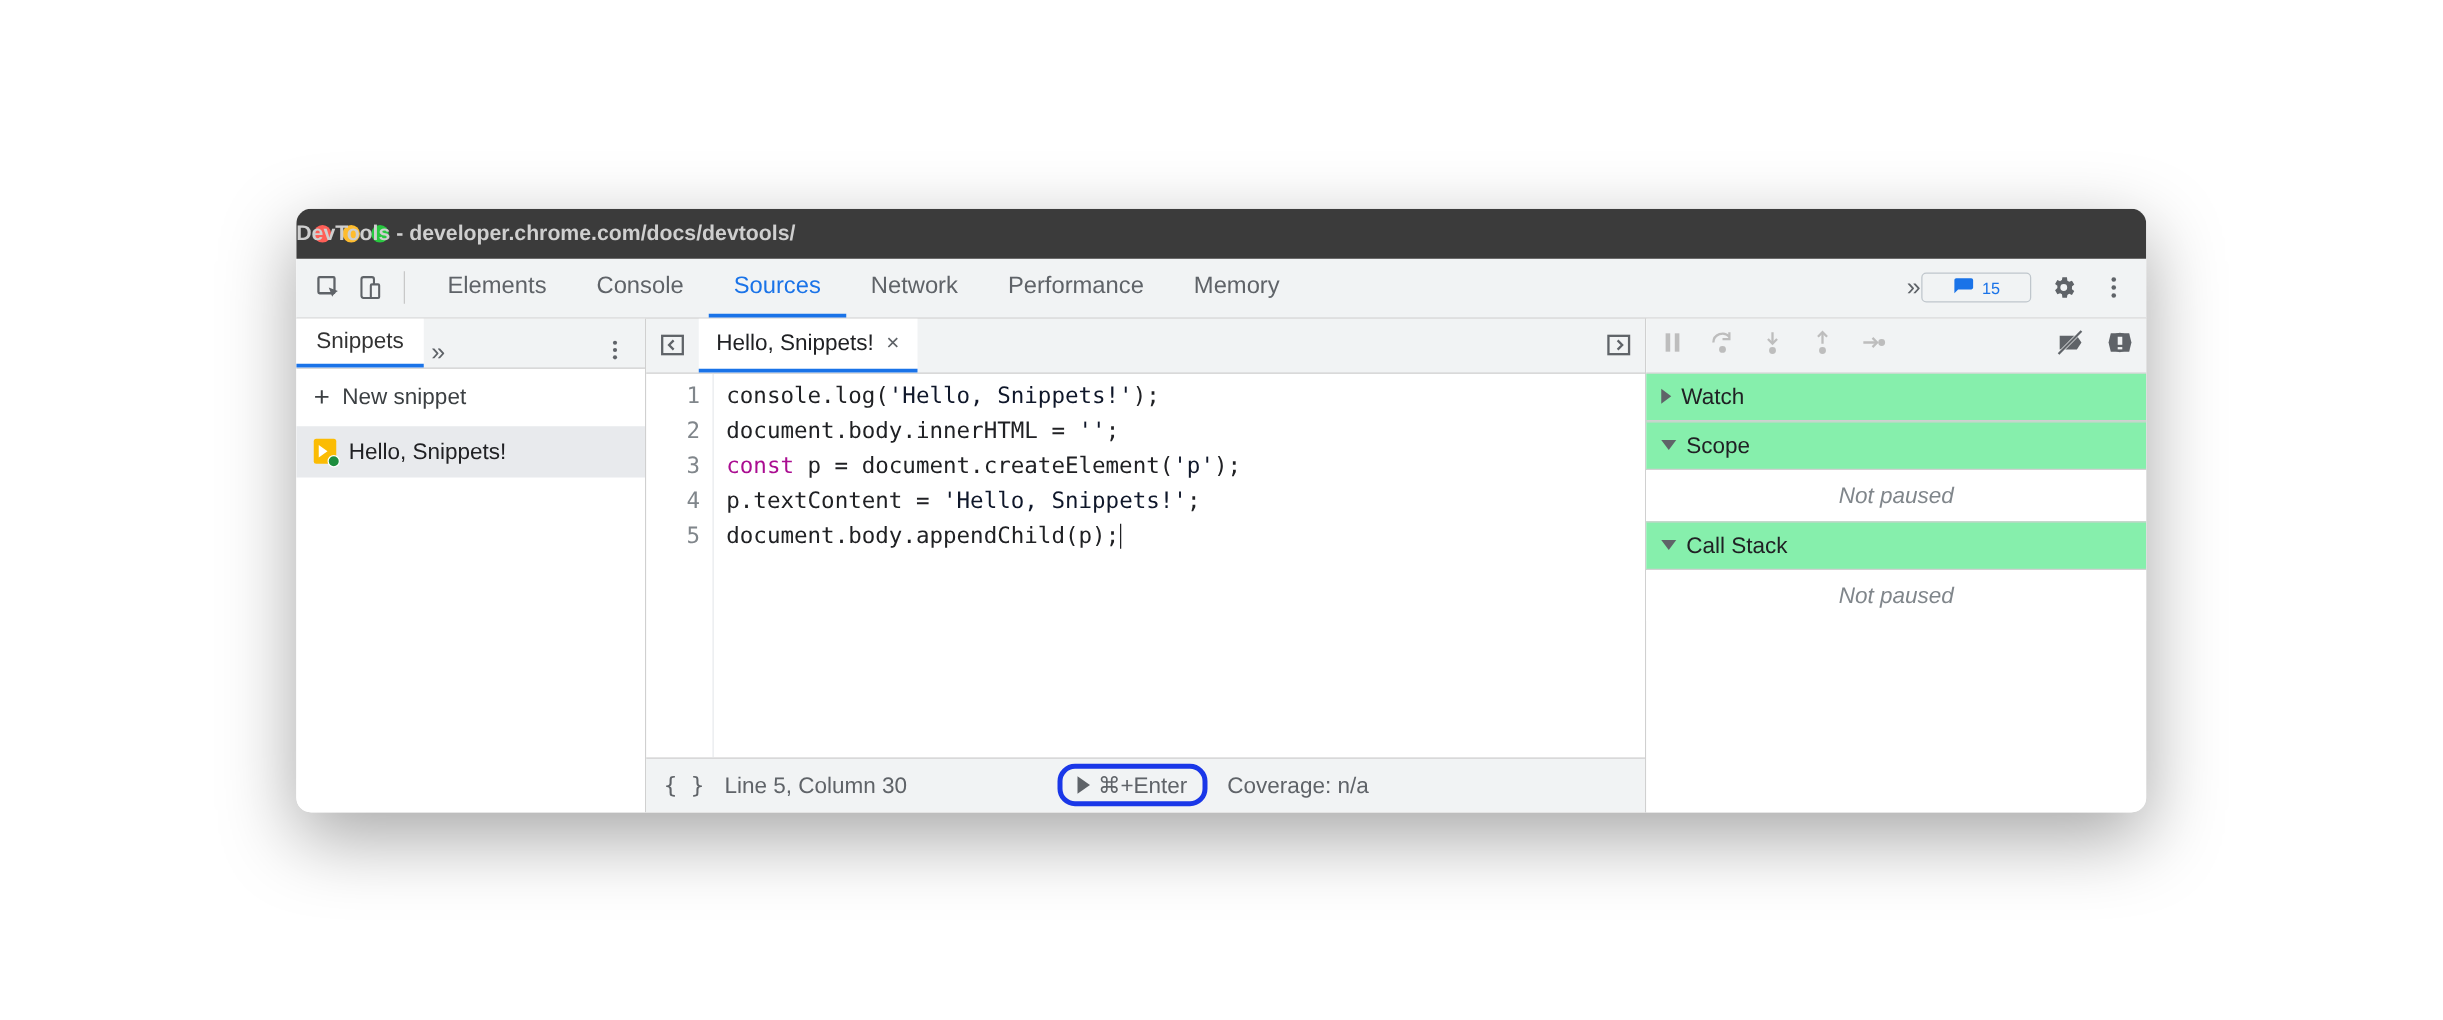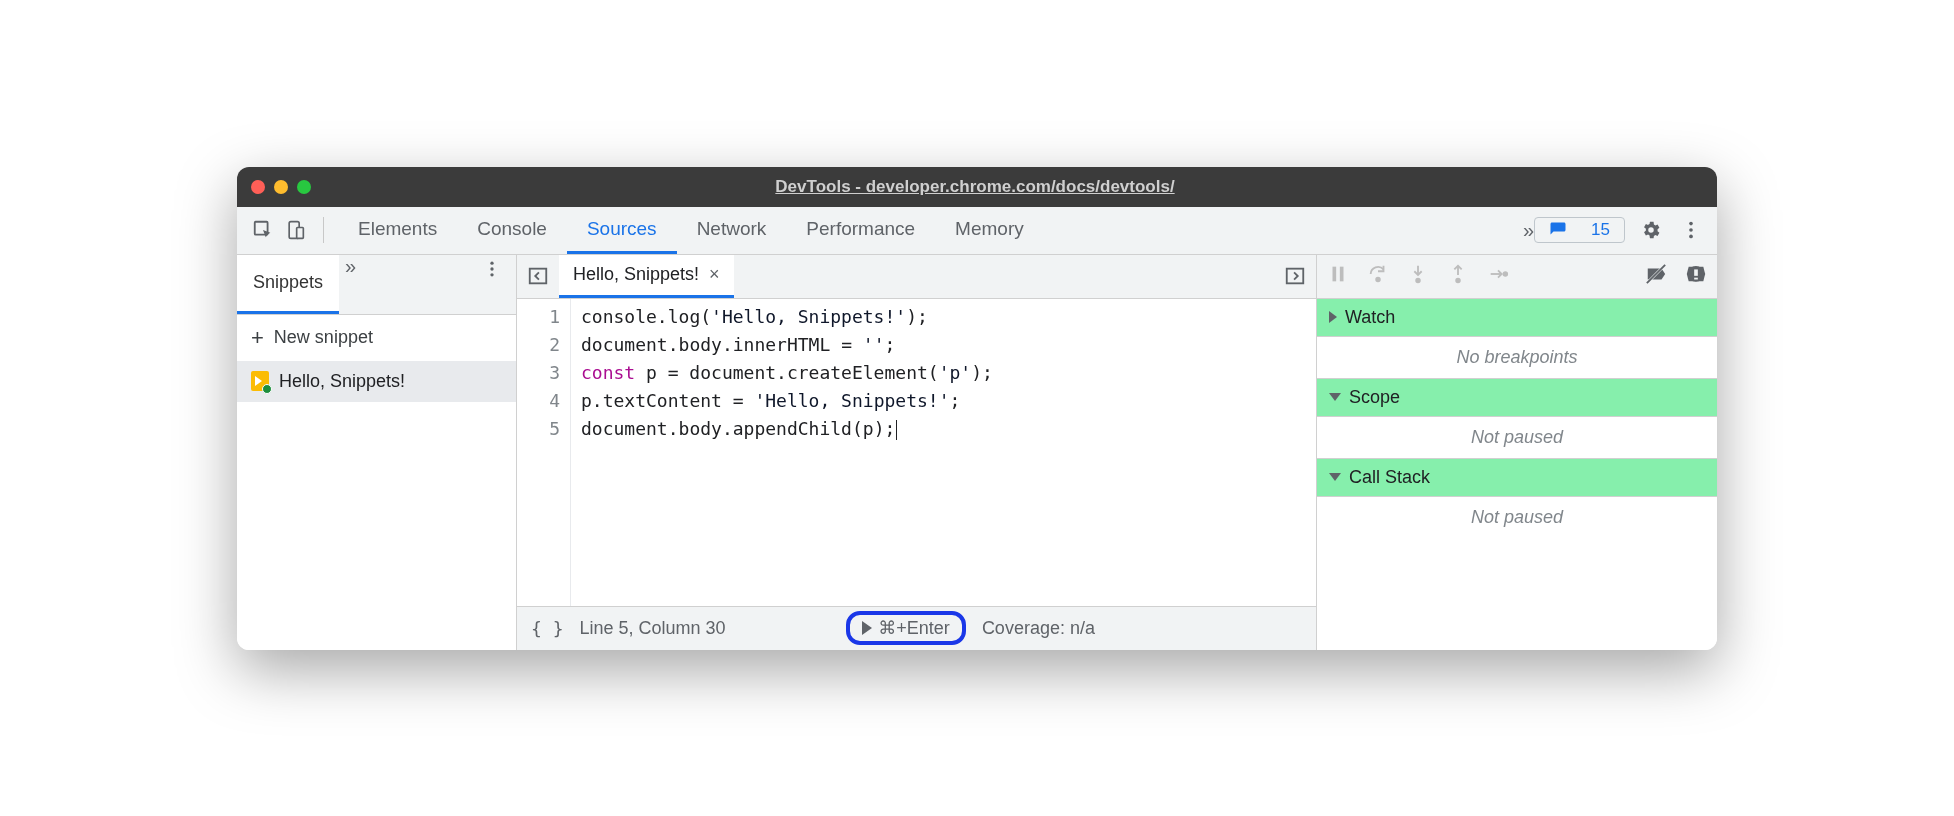--- a/index.html
+++ b/index.html
@@ -30,26 +30,24 @@
     position: relative;
   }
   .traffic-lights { display: flex; gap: 9px; }
   .traffic-light { width: 14px; height: 14px; border-radius: 50%; }
   .tl-red { background: #ff5f57; }
   .tl-yellow { background: #febc2e; }
   .tl-green { background: #28c840; }
   .titlebar-title {
     position: absolute;
     left: 0; right: 4px;
-    text-align: center;
     color: #cfcfcf;
     font-size: 17px;
     font-weight: 600;
     pointer-events: none;
-    text-decoration: underline;
   }
   .toolbar {
     height: 48px;
     display: flex;
     align-items: center;
     padding: 0 12px;
     border-bottom: 1px solid #d0d0d0;
     background: #f1f3f4;
     gap: 4px;
   }
@@ -65,39 +63,39 @@
     padding: 0 20px;
     display: flex; align-items: center;
     font-size: 19px;
     color: #5f6368;
     cursor: pointer;
     border-bottom: 3px solid transparent;
   }
   .tab.active { color: #1a73e8; border-bottom-color: #1a73e8; font-weight: 500; }
   .toolbar-right { display: flex; align-items: center; gap: 12px; }
   .issues-badge {
-    display: flex; align-items: center; gap: 24px;
+    display: flex; align-items: center; gap: 6px;
     border: 1px solid #bfc6cc; border-radius: 4px;
-    padding: 2px 14px; color: #1a73e8; font-size: 17px;
+    padding: 2px 24px; color: #1a73e8; font-size: 13px;
   }
   .issues-badge svg { width: 18px; height: 18px; }
   .content {
     display: grid;
     grid-template-columns: 280px 1fr 400px;
     height: 395px;
   }
   
   .left-panel {
     border-right: 1px solid #d0d0d0;
     display: flex; flex-direction: column;
     background: #fff;
   }
   .left-tabs {
-    height: 60px;
-    display: flex; align-items: flex-start;
+    height: 40px;
+    display: flex; align-items: flex-end;
     border-bottom: 1px solid #d0d0d0;
     background: #f1f3f4;
   }
   .left-tab {
     padding: 0 16px;
     height: 100%;
     display: flex; align-items: center;
     font-size: 18px;
     color: #333;
     border-bottom: 3px solid transparent;
@@ -362,21 +360,20 @@
               <path d="M4 4 L20 4 L22 12 L20 20 L4 20 L2 12 Z" fill="currentColor"></path>
               <rect x="10" y="7" width="4" height="7" fill="#f1f3f4"></rect>
               <rect x="10" y="16" width="4" height="2" fill="#f1f3f4"></rect>
             </svg></span>
       </div>
       <div id="debug-sections">
           <div class="section-head">
             <div class="tri-right"></div>
             <span>Watch</span>
           </div>
-          <div class="section-body">No breakpoints</div>
           <div class="section-head">
             <div class="tri-down"></div>
             <span>Scope</span>
           </div>
           <div class="section-body">Not paused</div>
           <div class="section-head">
             <div class="tri-down"></div>
             <span>Call Stack</span>
           </div>
           <div class="section-body">Not paused</div>

